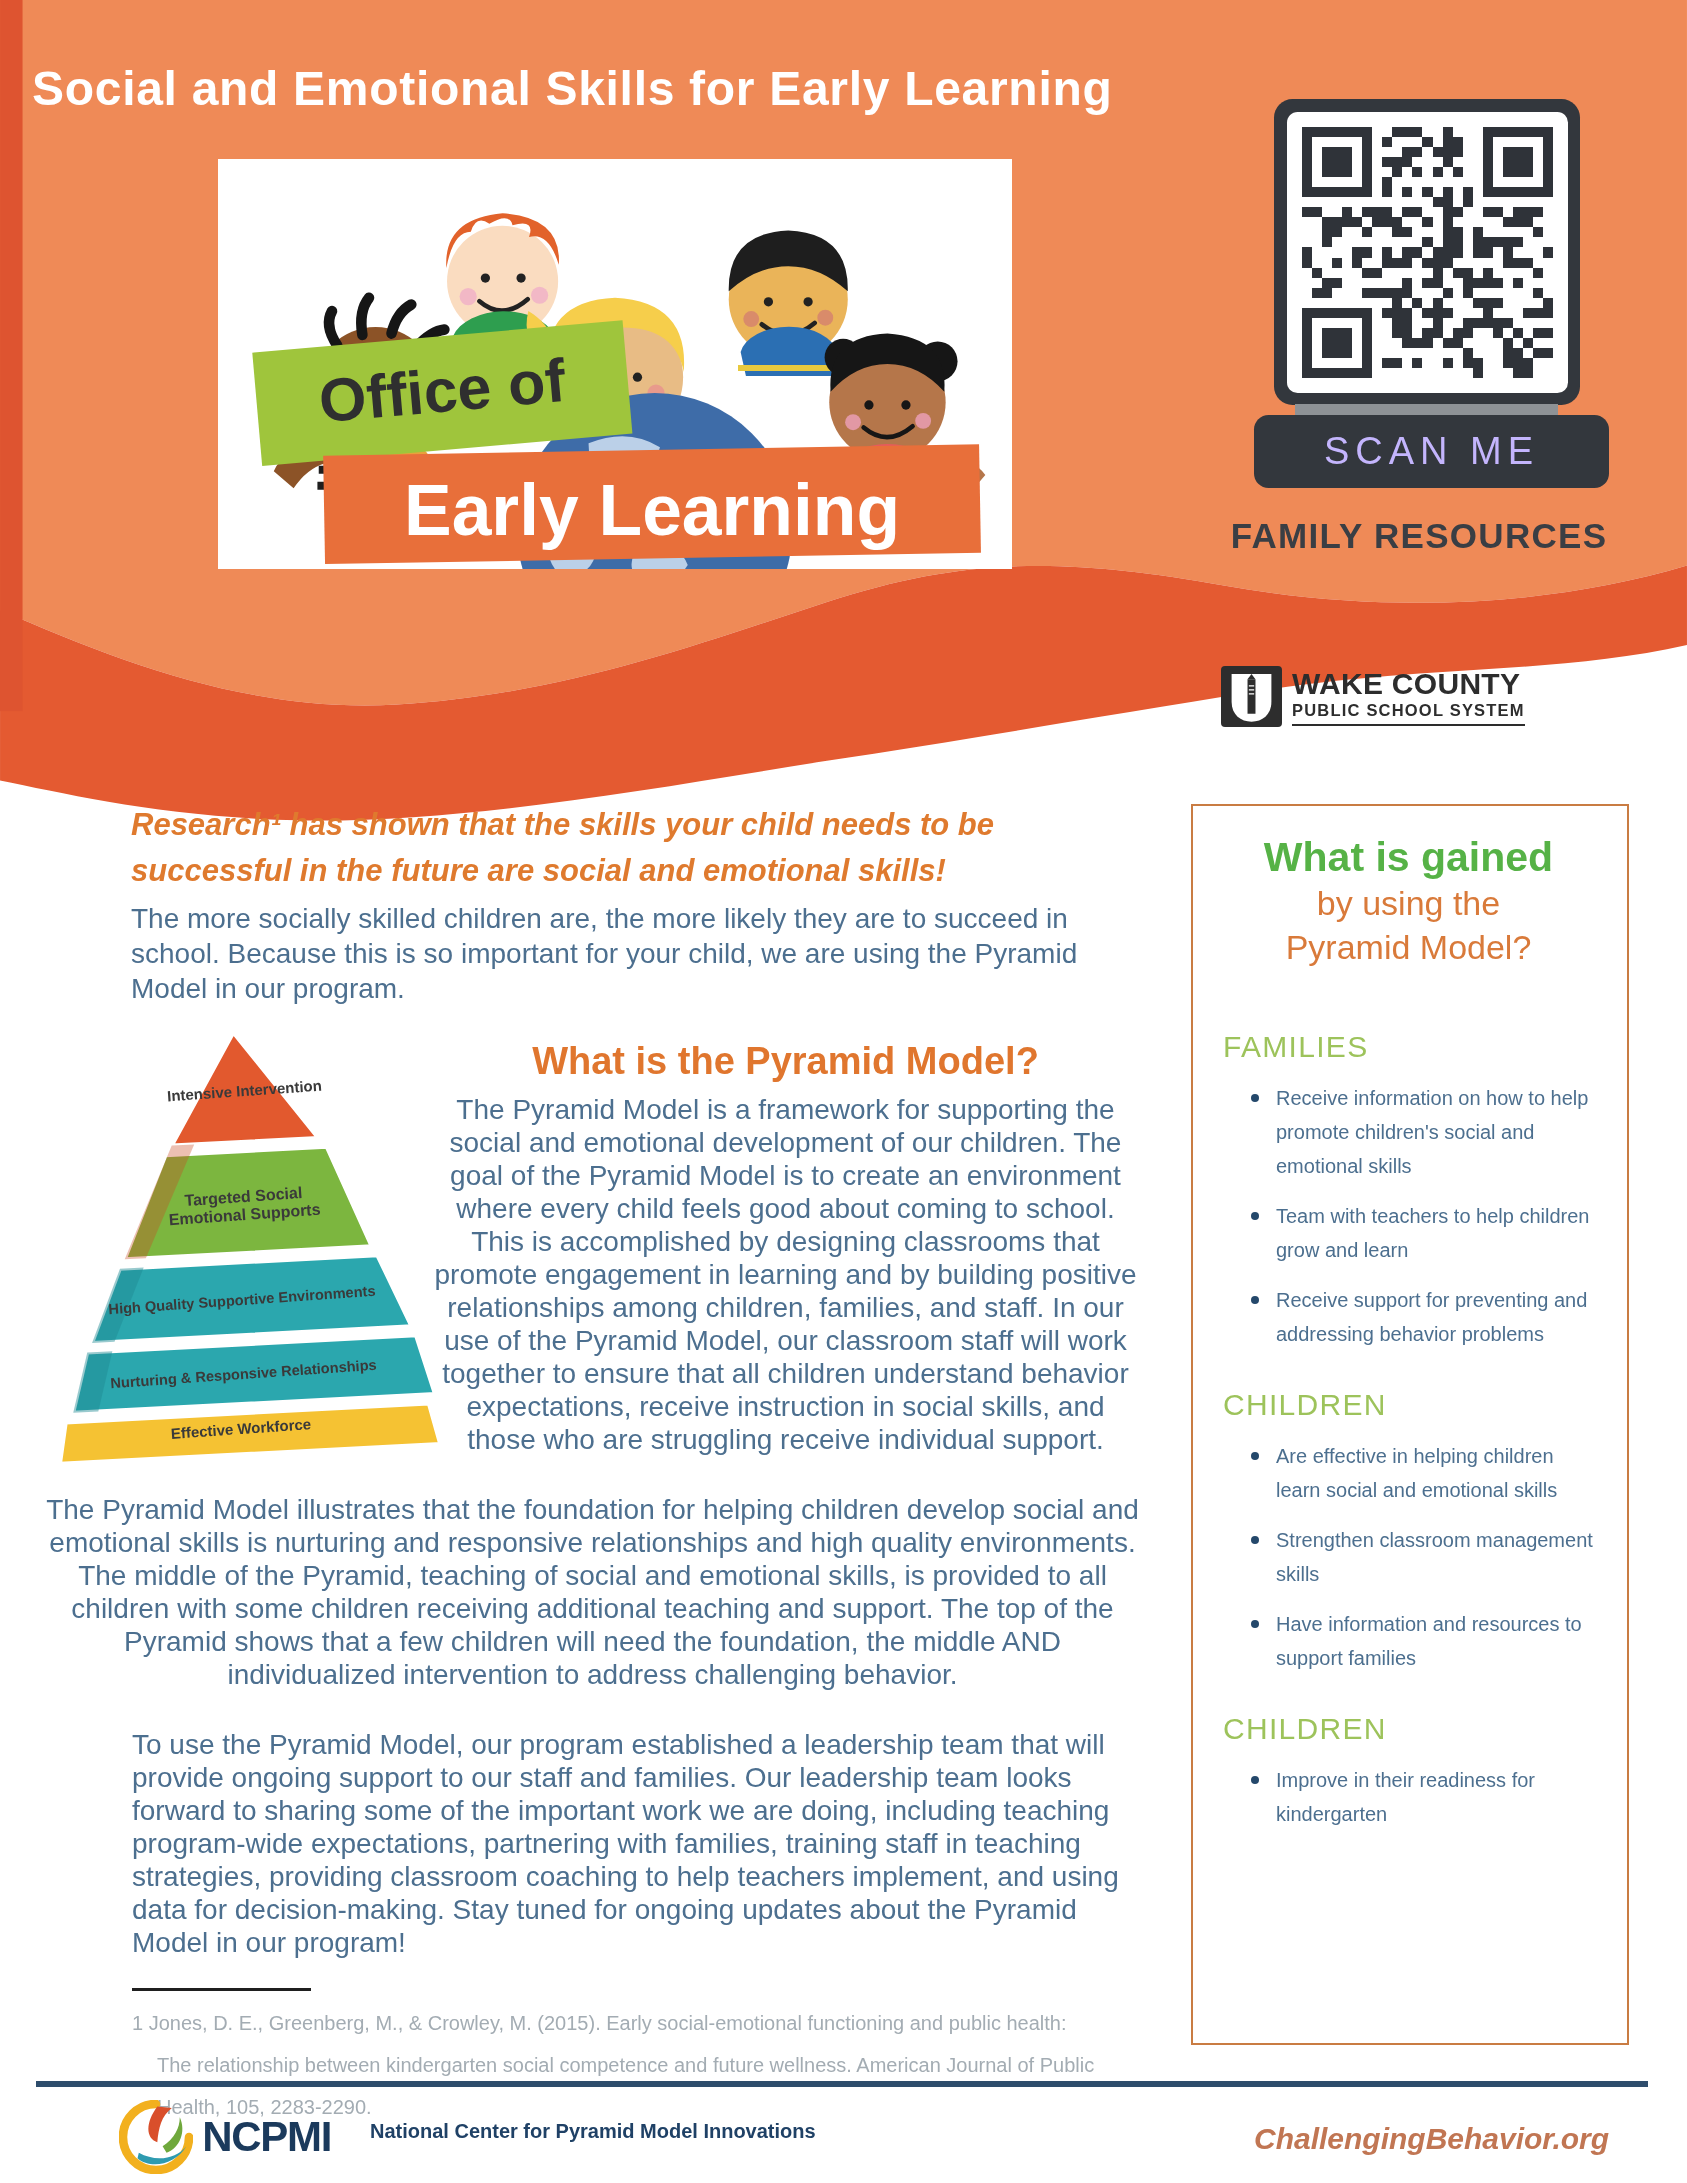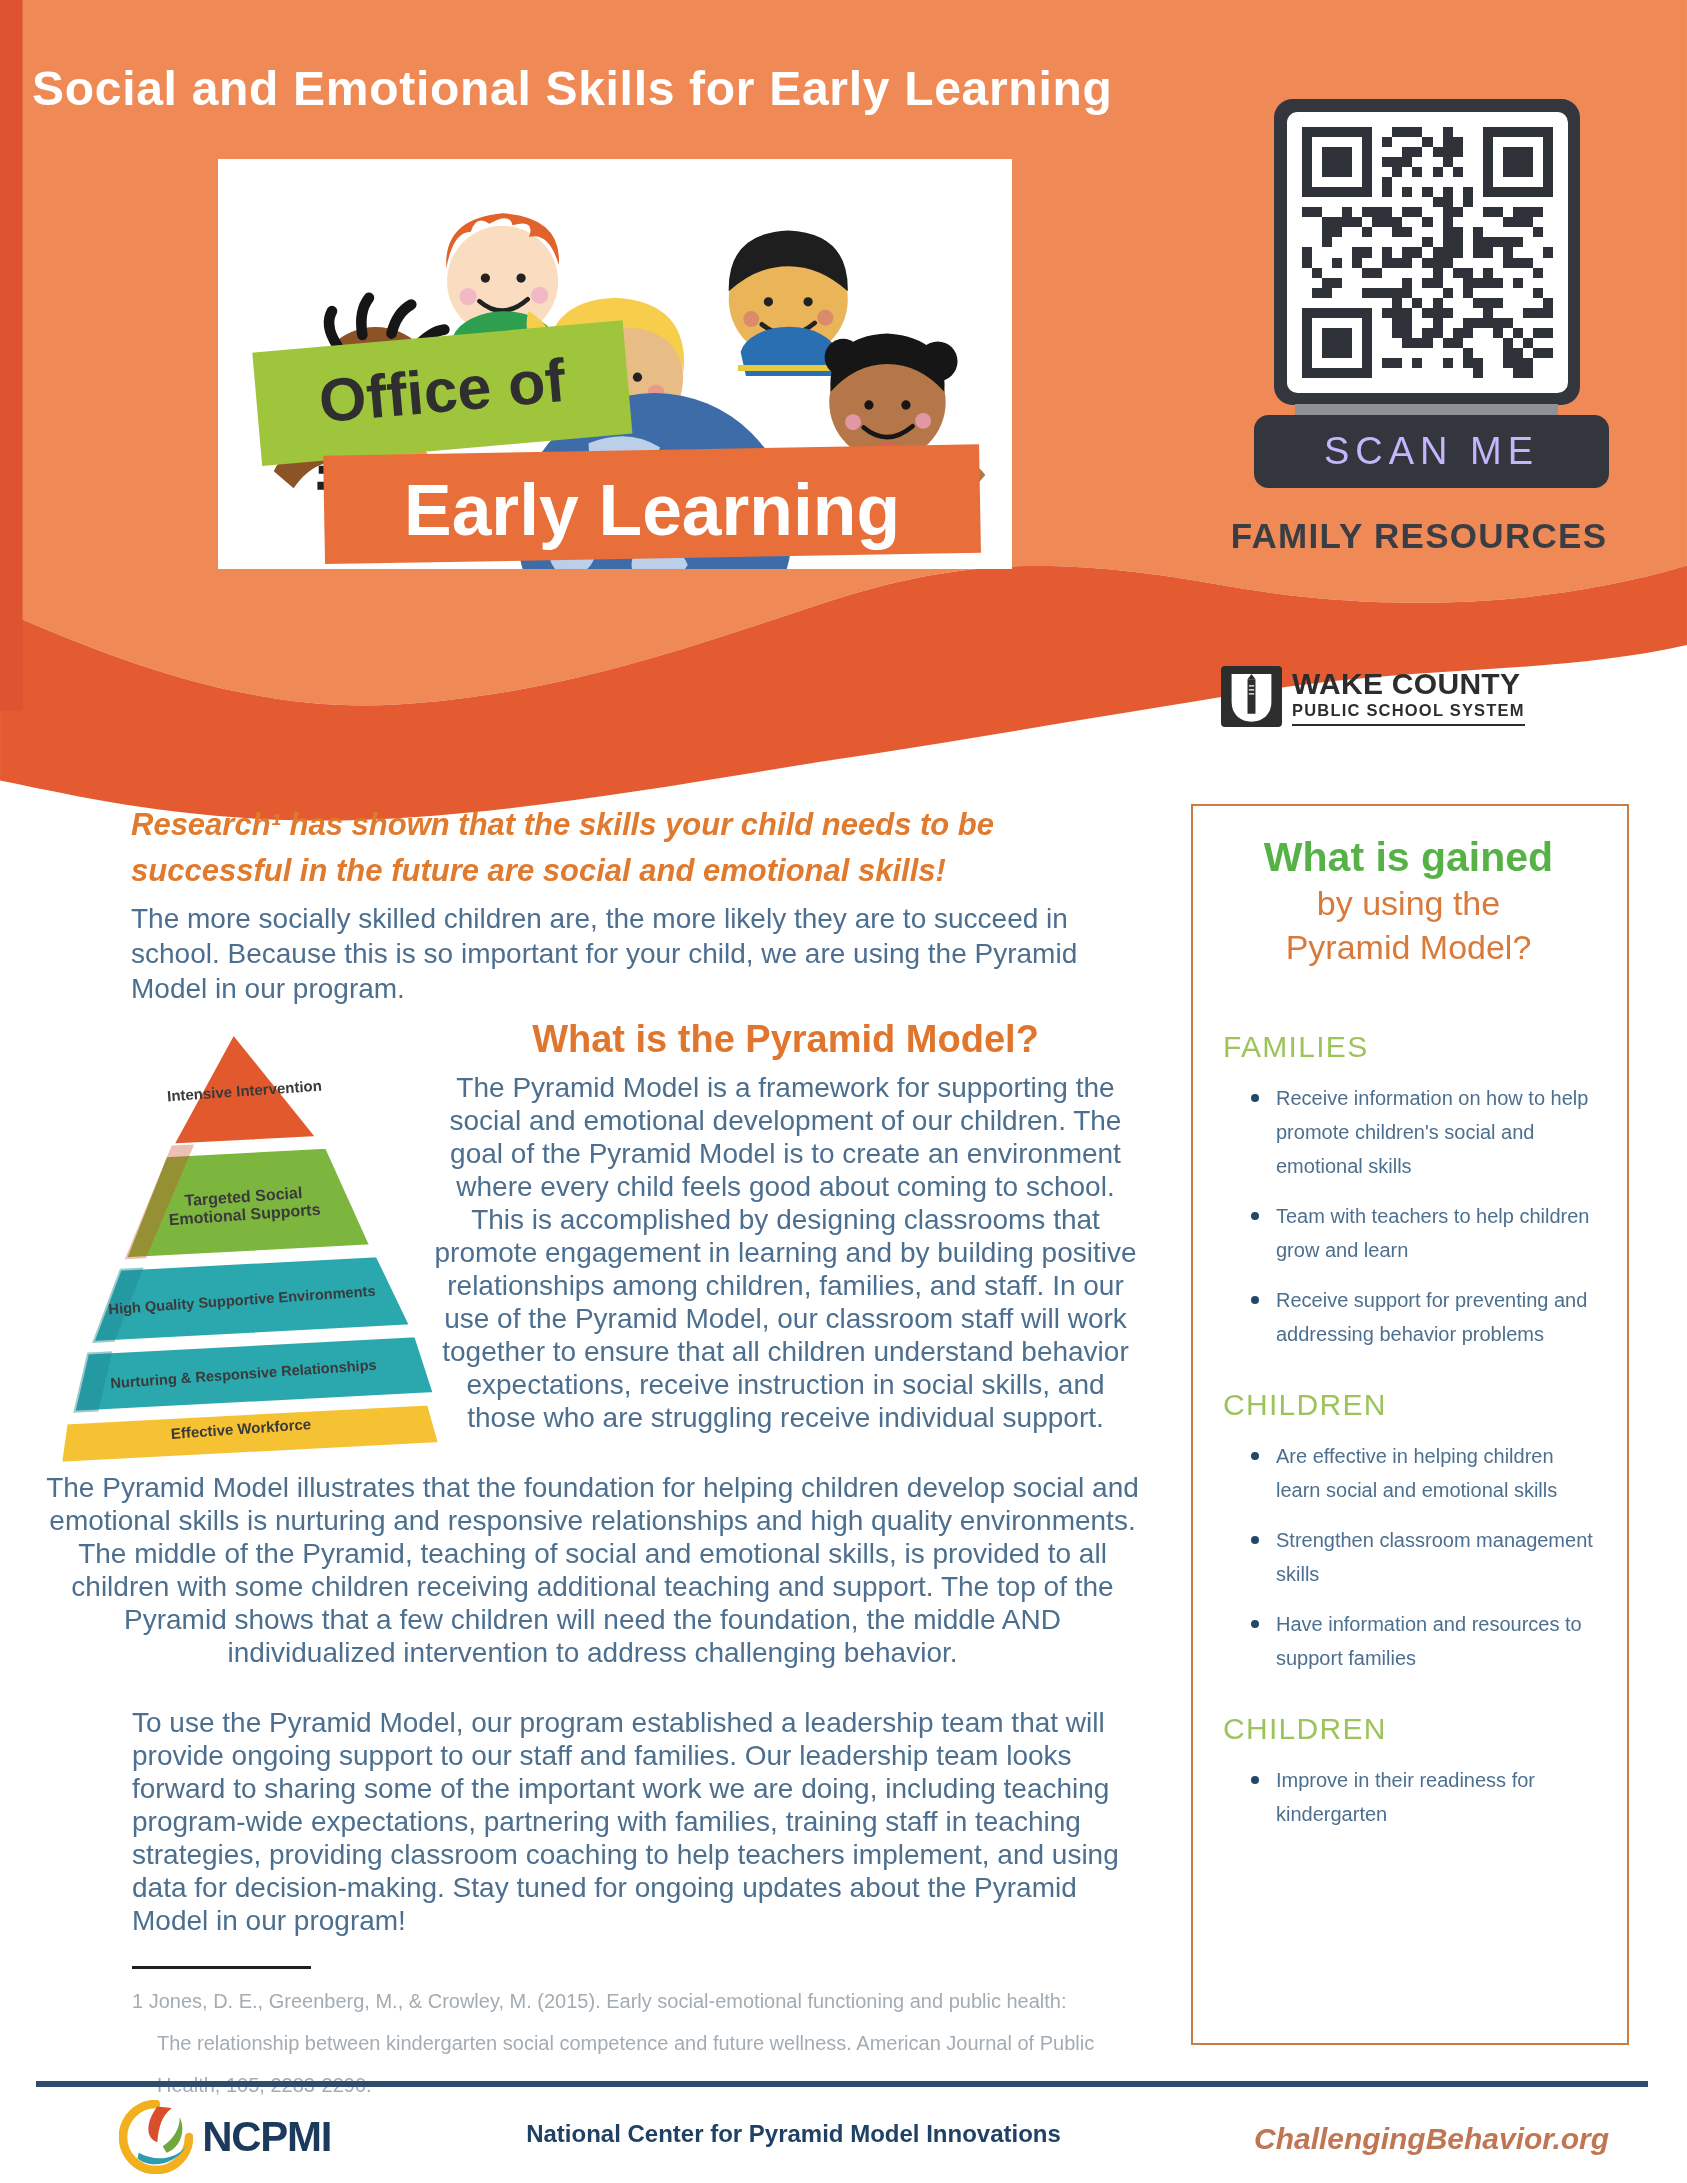--- a/index.html
+++ b/index.html
@@ -42,21 +42,21 @@
   .pyr-float{float:left;width:386px;height:438px;margin-top:17px;position:relative;
              shape-outside:polygon(0 0,330 0,584 662,0 662);}
   .pyr-tilt{position:absolute;inset:0;transform:rotate(-3deg);}
   .pl{position:absolute;font-weight:bold;color:#3A3A3A;text-align:center;transform:rotate(-4deg);line-height:1.12;}
   .pl1{left:119px;top:60px;width:159px;font-size:15px;}
   .pl2{left:99px;top:165px;width:198px;font-size:16px;}
   .pl3{left:44px;top:269px;width:304px;font-size:14.6px;}
   .pl4{left:32px;top:343px;width:331px;font-size:14.6px;}
   .pl5{left:99px;top:398px;width:192px;font-size:15px;}
 
-  .h2{margin-top:12px;font-size:38px;font-weight:bold;color:#E0762E;text-align:center;}
+  .h2{margin-top:34px;font-size:38px;font-weight:bold;color:#E0762E;text-align:center;}
   .para{font-size:28px;line-height:33px;color:#4C6F8F;}
   .para1{margin-top:10.6px;text-align:center;}
   .para2{margin-top:37px;text-align:center;clear:none;}
   .para3{margin-top:37px;padding-left:86px;width:1006px;}
 
   .fn-rule{margin:29px 0 10.6px 86px;width:179px;height:3.3px;background:#1f1f1f;}
   .footnote{padding-left:111px;text-indent:-25px;width:946px;font-size:20px;line-height:42px;color:#A3ACB3;}
 
   
   .sidebar{position:absolute;left:1191px;top:804px;width:438px;height:1241px;background:#fff;
@@ -66,22 +66,22 @@
   .sb-h{font-size:30px;color:#9DC35B;letter-spacing:1.3px;margin:37px 0 17px 0;font-weight:400;}
   .sb-h:first-of-type{margin-top:61px;}
   .sb-li{display:flex;gap:17px;margin:0 0 16px 28px;font-size:20px;line-height:34px;color:#4C6F8F;}
   .sb-dot{width:8px;height:8px;border-radius:50%;background:#24486B;margin-top:13.2px;flex:none;}
 
   
   .divider{position:absolute;left:36px;top:2081px;width:1612px;height:6px;background:#2E4D6C;}
   .footer{position:absolute;left:0;top:2095px;width:1687px;height:89px;}
   .ncpmi{position:absolute;left:119px;top:5.3px;display:flex;align-items:center;gap:9.3px;}
   .ncpmi-name{font-size:42px;font-weight:800;color:#1B3A5C;letter-spacing:-1.3px;}
-  .footer-center{position:absolute;left:370px;top:25px;width:847px;text-align:center;
-                 font-size:24px;font-weight:bold;color:#1F4166;}
+  .footer-center{position:absolute;left:370px;top:25px;width:847px;text-align:left;
+                 font-size:20px;font-weight:bold;color:#1F4166;}
   .website{position:absolute;left:1254px;top:26.5px;width:397px;font-size:30px;font-style:italic;
            font-weight:bold;color:#C17653;}
 </style>
 </head>
 <body>
 
 <svg class="header-art" width="1687" height="860" viewBox="0 0 2550 1300">
   <path d="M0,0 H2550 V855 C2350,915 2100,930 1850,885 C1600,840 1450,845 1250,910
            C1050,975 850,1050 600,1065 C380,1078 180,1000 0,922 Z" fill="#EF8A57"></path>
   <path d="M0,922 C180,1000 380,1078 600,1065 C850,1050 1050,975 1250,910

